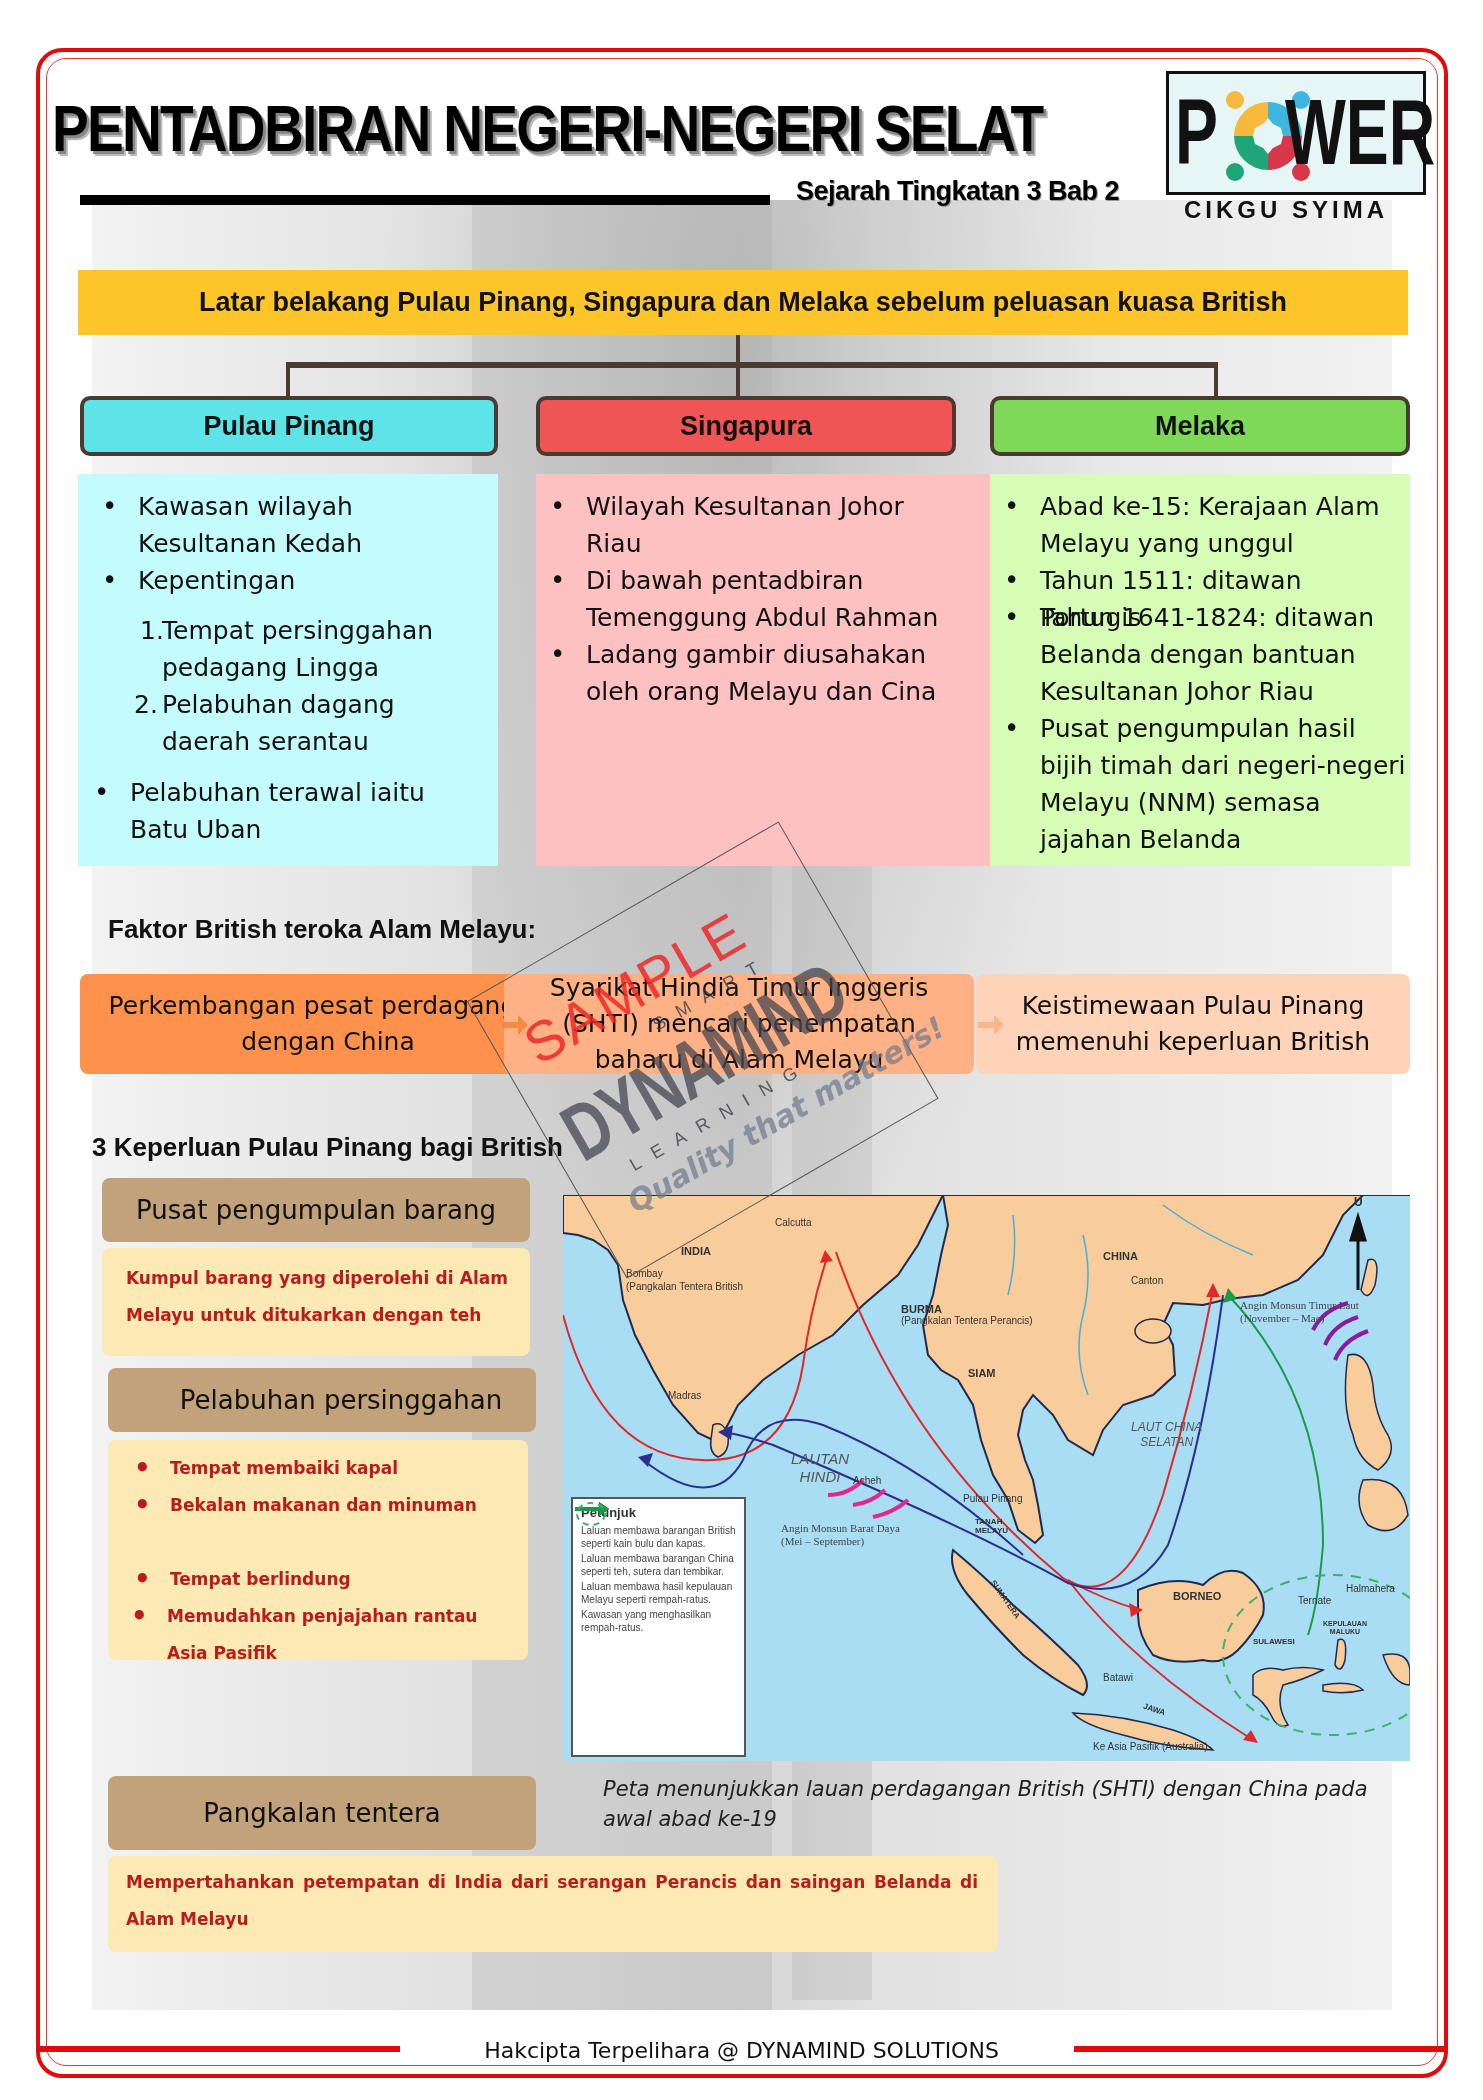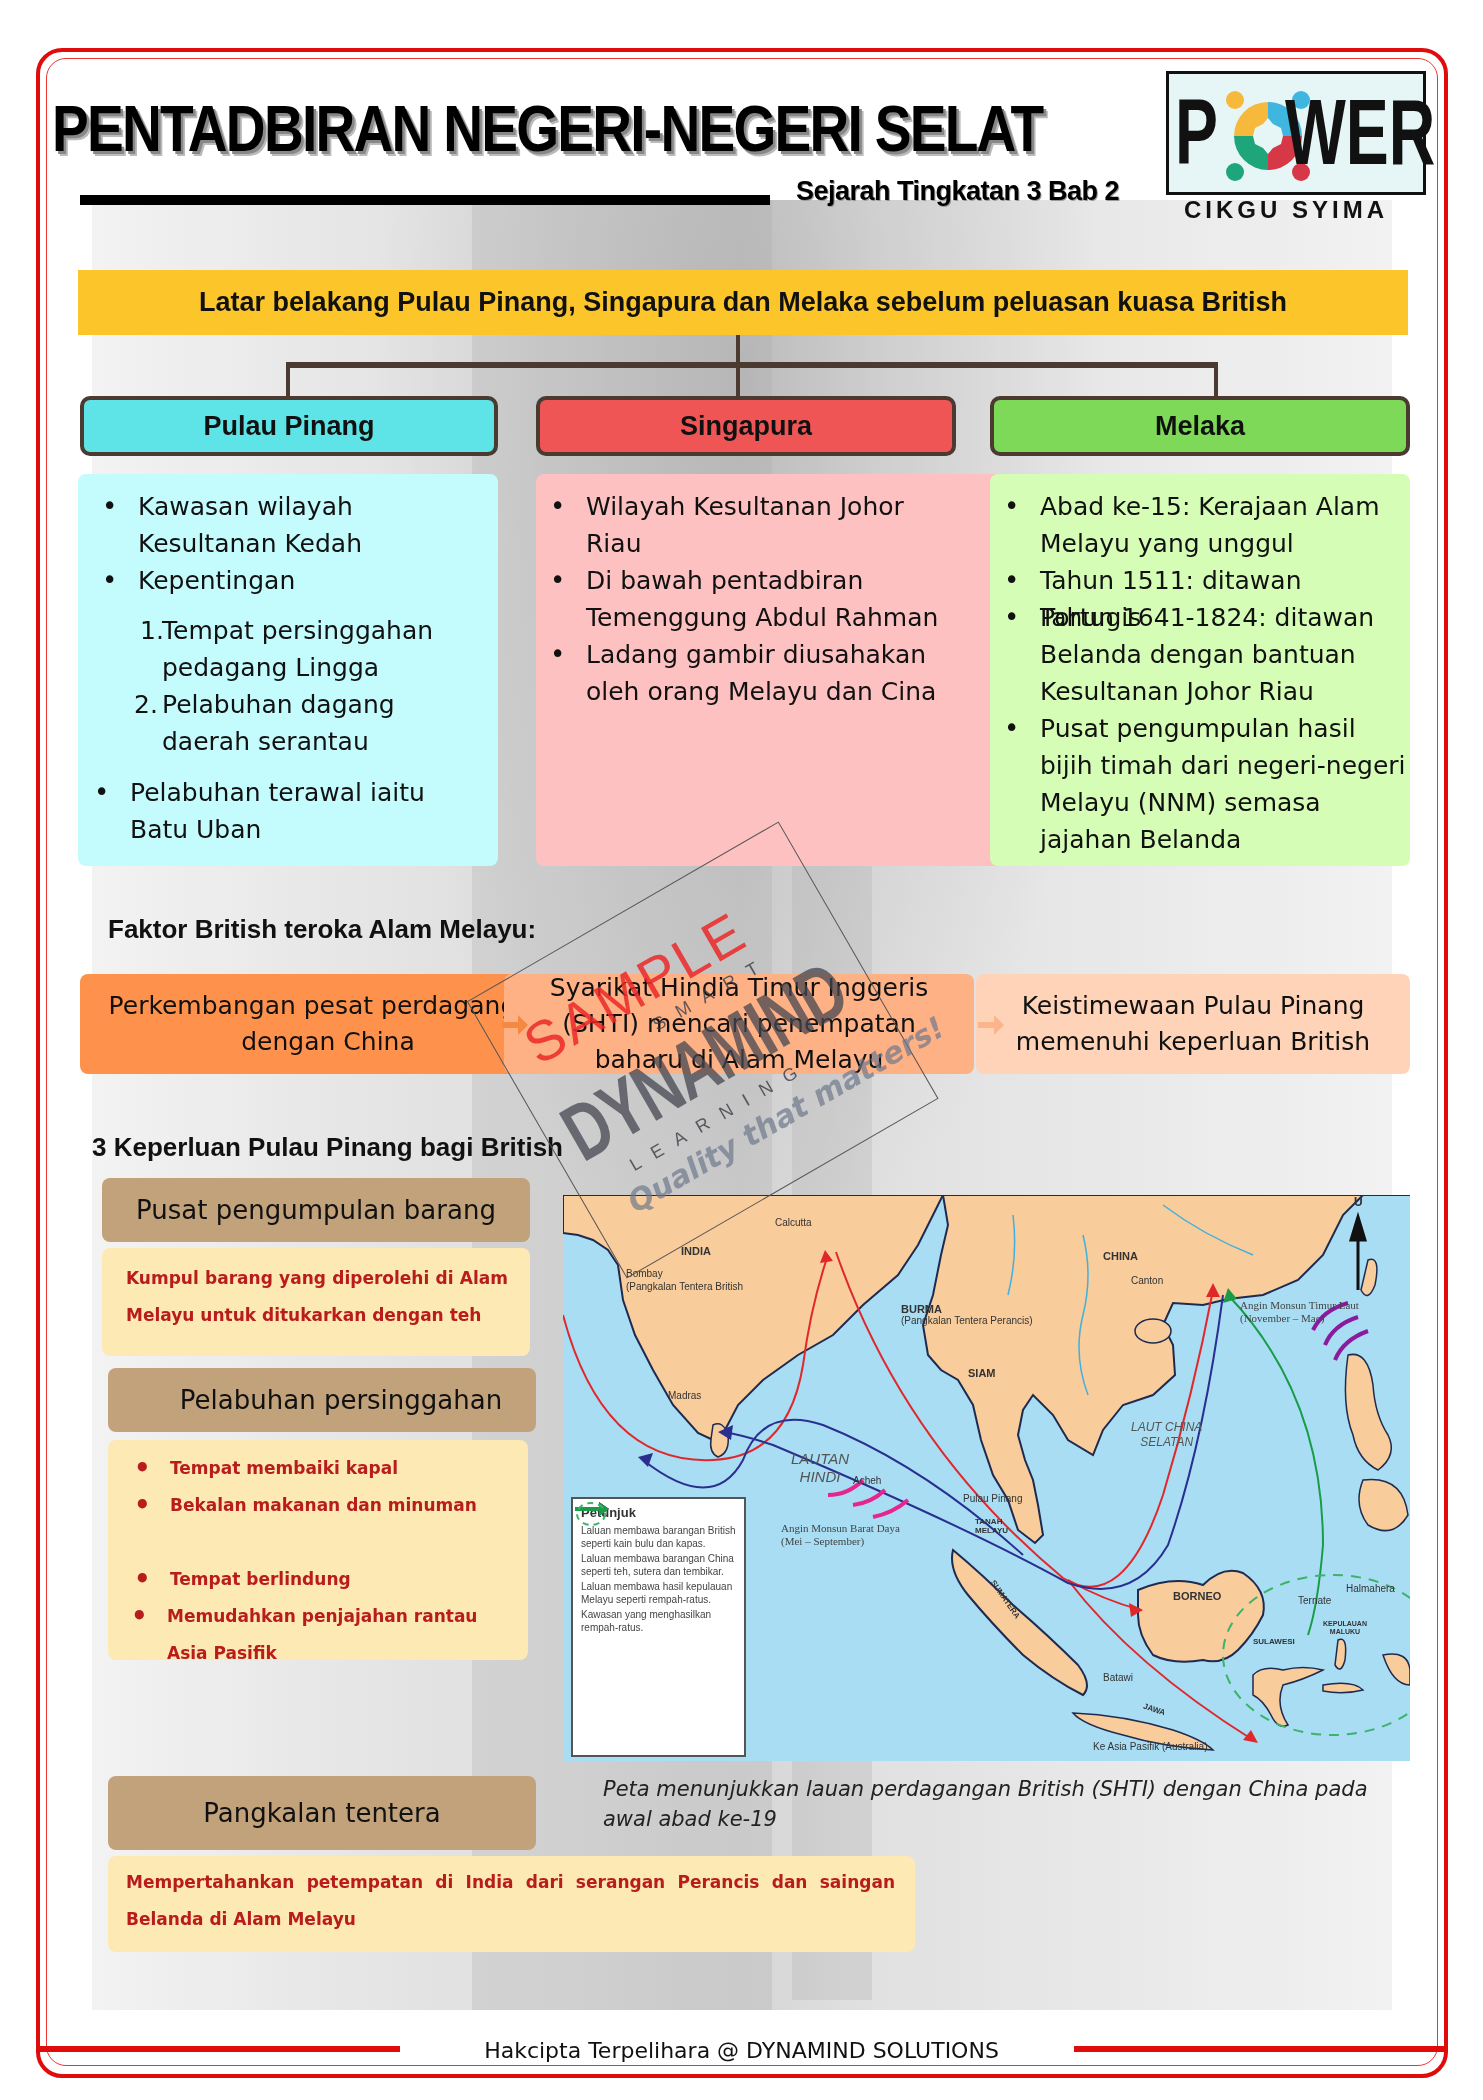--- a/index.html
+++ b/index.html
@@ -39,21 +39,21 @@
 
   .banner { position: absolute; left: 78px; top: 270px; width: 1330px; height: 65px; background: #fcc62b;
     display: flex; align-items: center; justify-content: center;
     font-family: "Liberation Sans", sans-serif; font-weight: 700; font-size: 27px; color: #111; }
 
   .tree-line { position: absolute; background: #4b3a30; }
 
   .state-head { position: absolute; top: 396px; height: 60px; border: 4px solid #4b3a30; border-radius: 10px;
     display: flex; align-items: center; justify-content: center;
     font-family: "Liberation Sans", sans-serif; font-weight: 700; font-size: 27px; color: #111; }
-  .state-box { position: absolute; top: 474px; height: 392px; border-radius: 8px; font-size: 25px; line-height: 37px; color: #111; }
+  .state-box { position: absolute; top: 474px; height: 392px; border-radius: 1px; font-size: 25px; line-height: 37px; color: #111; }
   .state-box ul { list-style: none; }
   .state-box li { position: relative; padding-left: 0; }
   .bullet::before { content: "•"; position: absolute; left: -36px; top: 0; font-size: 26px; }
 
   .section-label { position: absolute; font-family: "Liberation Sans", sans-serif; font-weight: 700; font-size: 26px; color: #111; }
 
   .factor { position: absolute; top: 974px; height: 100px; border-radius: 8px; display: flex; align-items: center;
     justify-content: center; text-align: center; font-size: 25px; line-height: 36px; color: #111; }
 
   .need-head { position: absolute; height: 72px; border-radius: 8px; background: #c2a27b; display: flex; align-items: center; justify-content: center;
@@ -179,21 +179,21 @@
 <div class="need-body" style="left:108px;top:1440px;width:420px;height:220px;">
   <ul style="list-style:none;">
     <li class="bullet" style="position:absolute;left:62px;top:10px;">Tempat membaiki kapal</li>
     <li class="bullet" style="position:absolute;left:62px;top:47px;width:340px;">Bekalan makanan dan minuman</li>
     <li class="bullet" style="position:absolute;left:62px;top:121px;">Tempat berlindung</li>
     <li class="bullet" style="position:absolute;left:59px;top:158px;width:340px;">Memudahkan penjajahan rantau Asia Pasifik</li>
   </ul>
 </div>
 
 <div class="need-head" style="left:108px;top:1776px;width:428px;height:74px;">Pangkalan tentera</div>
-<div class="need-body justify" style="left:108px;top:1856px;width:807px;height:96px;padding:8px 20px 0 18px;">Mempertahankan petempatan di India dari serangan Perancis dan saingan Belanda di Alam Melayu</div>
+<div class="need-body justify" style="left:108px;top:1856px;width:890px;height:96px;padding:8px 20px 0 18px;">Mempertahankan petempatan di India dari serangan Perancis dan saingan Belanda di Alam Melayu</div>
 
 <div class="map">
   <svg width="847" height="566" viewBox="0 0 847 566">
 
     <path d="M0 0 L380 0 L370 20 L355 50 L335 80 L300 110 L270 140 L235 160 L200 185 L175 210 L162 235 L150 245 L135 238 L110 210 L90 175 L72 140 L60 105 L55 70 L45 55 L30 45 L15 40 L0 38 Z" fill="#f8cc9b" stroke="#1e2a50" stroke-width="2"></path>
 
     <path d="M150 230 Q160 225 165 240 Q167 258 155 262 Q146 258 148 244 Z" fill="#f8cc9b" stroke="#1e2a50" stroke-width="1.5"></path>
 
     <path d="M380 0 L847 0 L847 0 L800 0 L780 20 L760 60 L735 85 L700 100 L665 104 L640 110 L610 108 L600 130 L610 150 L612 180 L590 200 L560 210 L540 235 L530 260 L505 245 L490 220 L470 200 L460 215 L455 240 L462 265 L470 285 L475 310 L480 340 L472 348 L455 335 L445 305 L430 280 L418 245 L410 210 L395 185 L378 175 L365 160 L360 130 L370 100 L378 60 L385 30 Z" fill="#f8cc9b" stroke="#1e2a50" stroke-width="2"></path>
 

